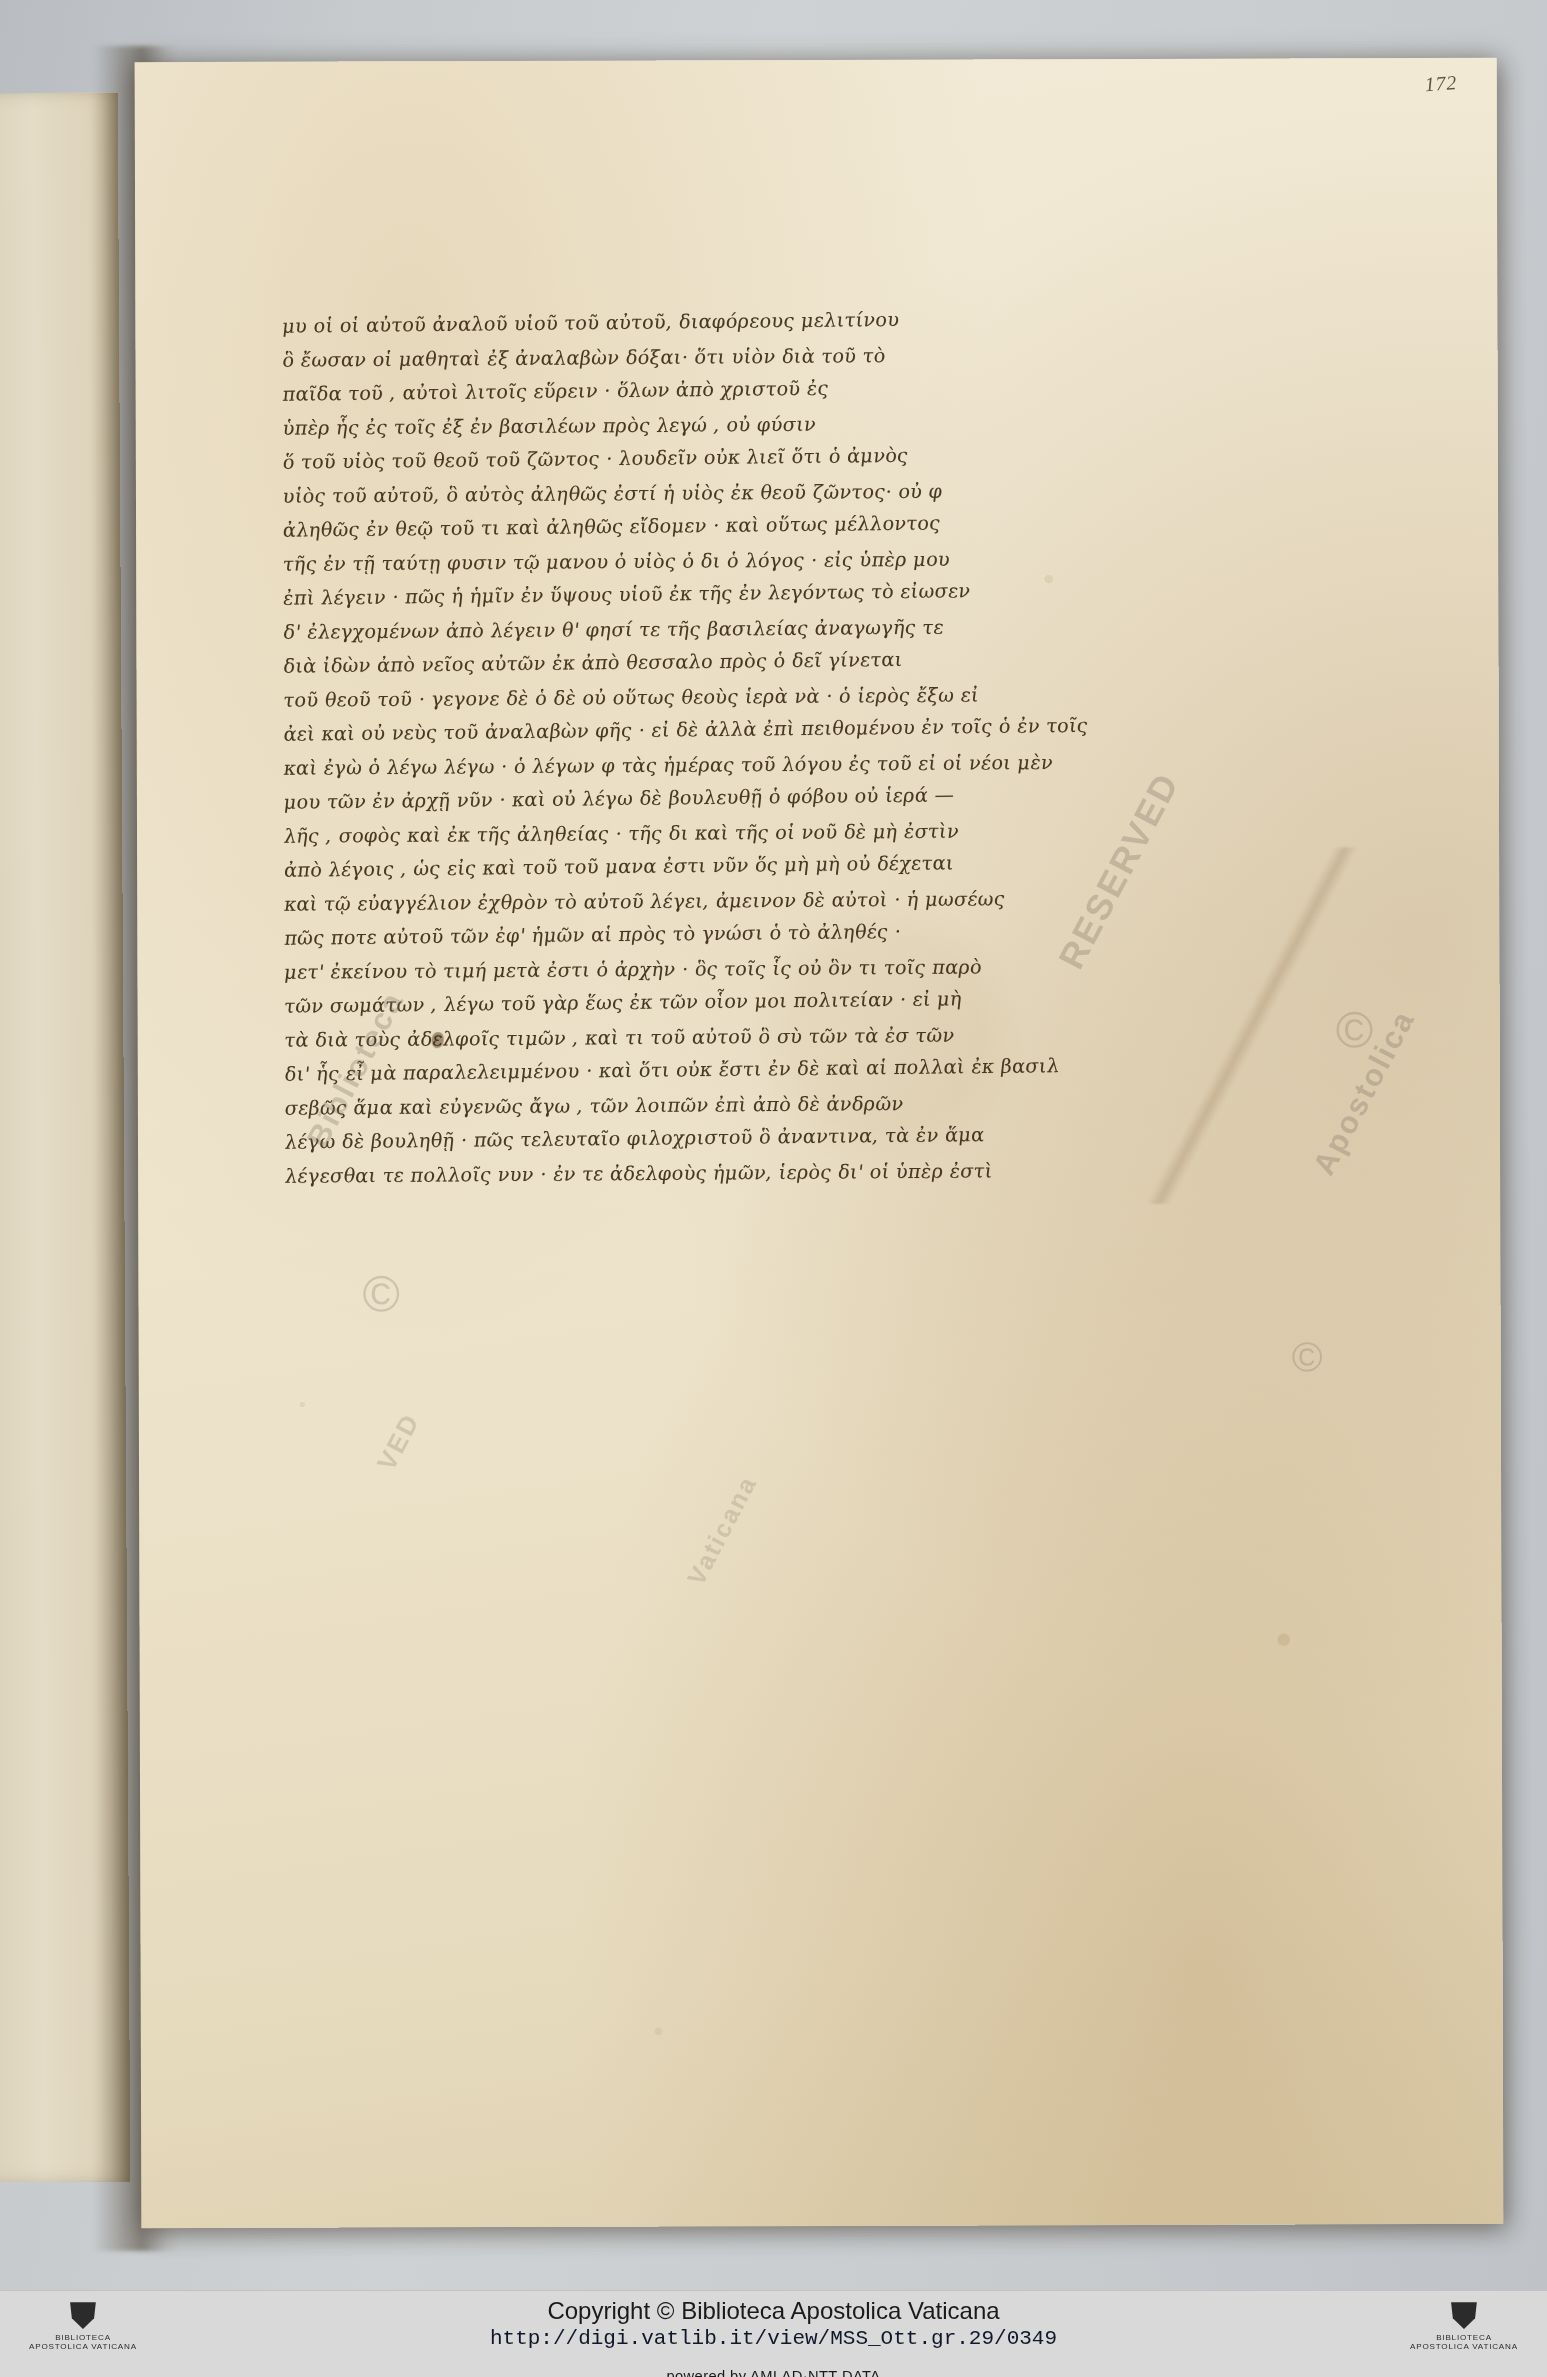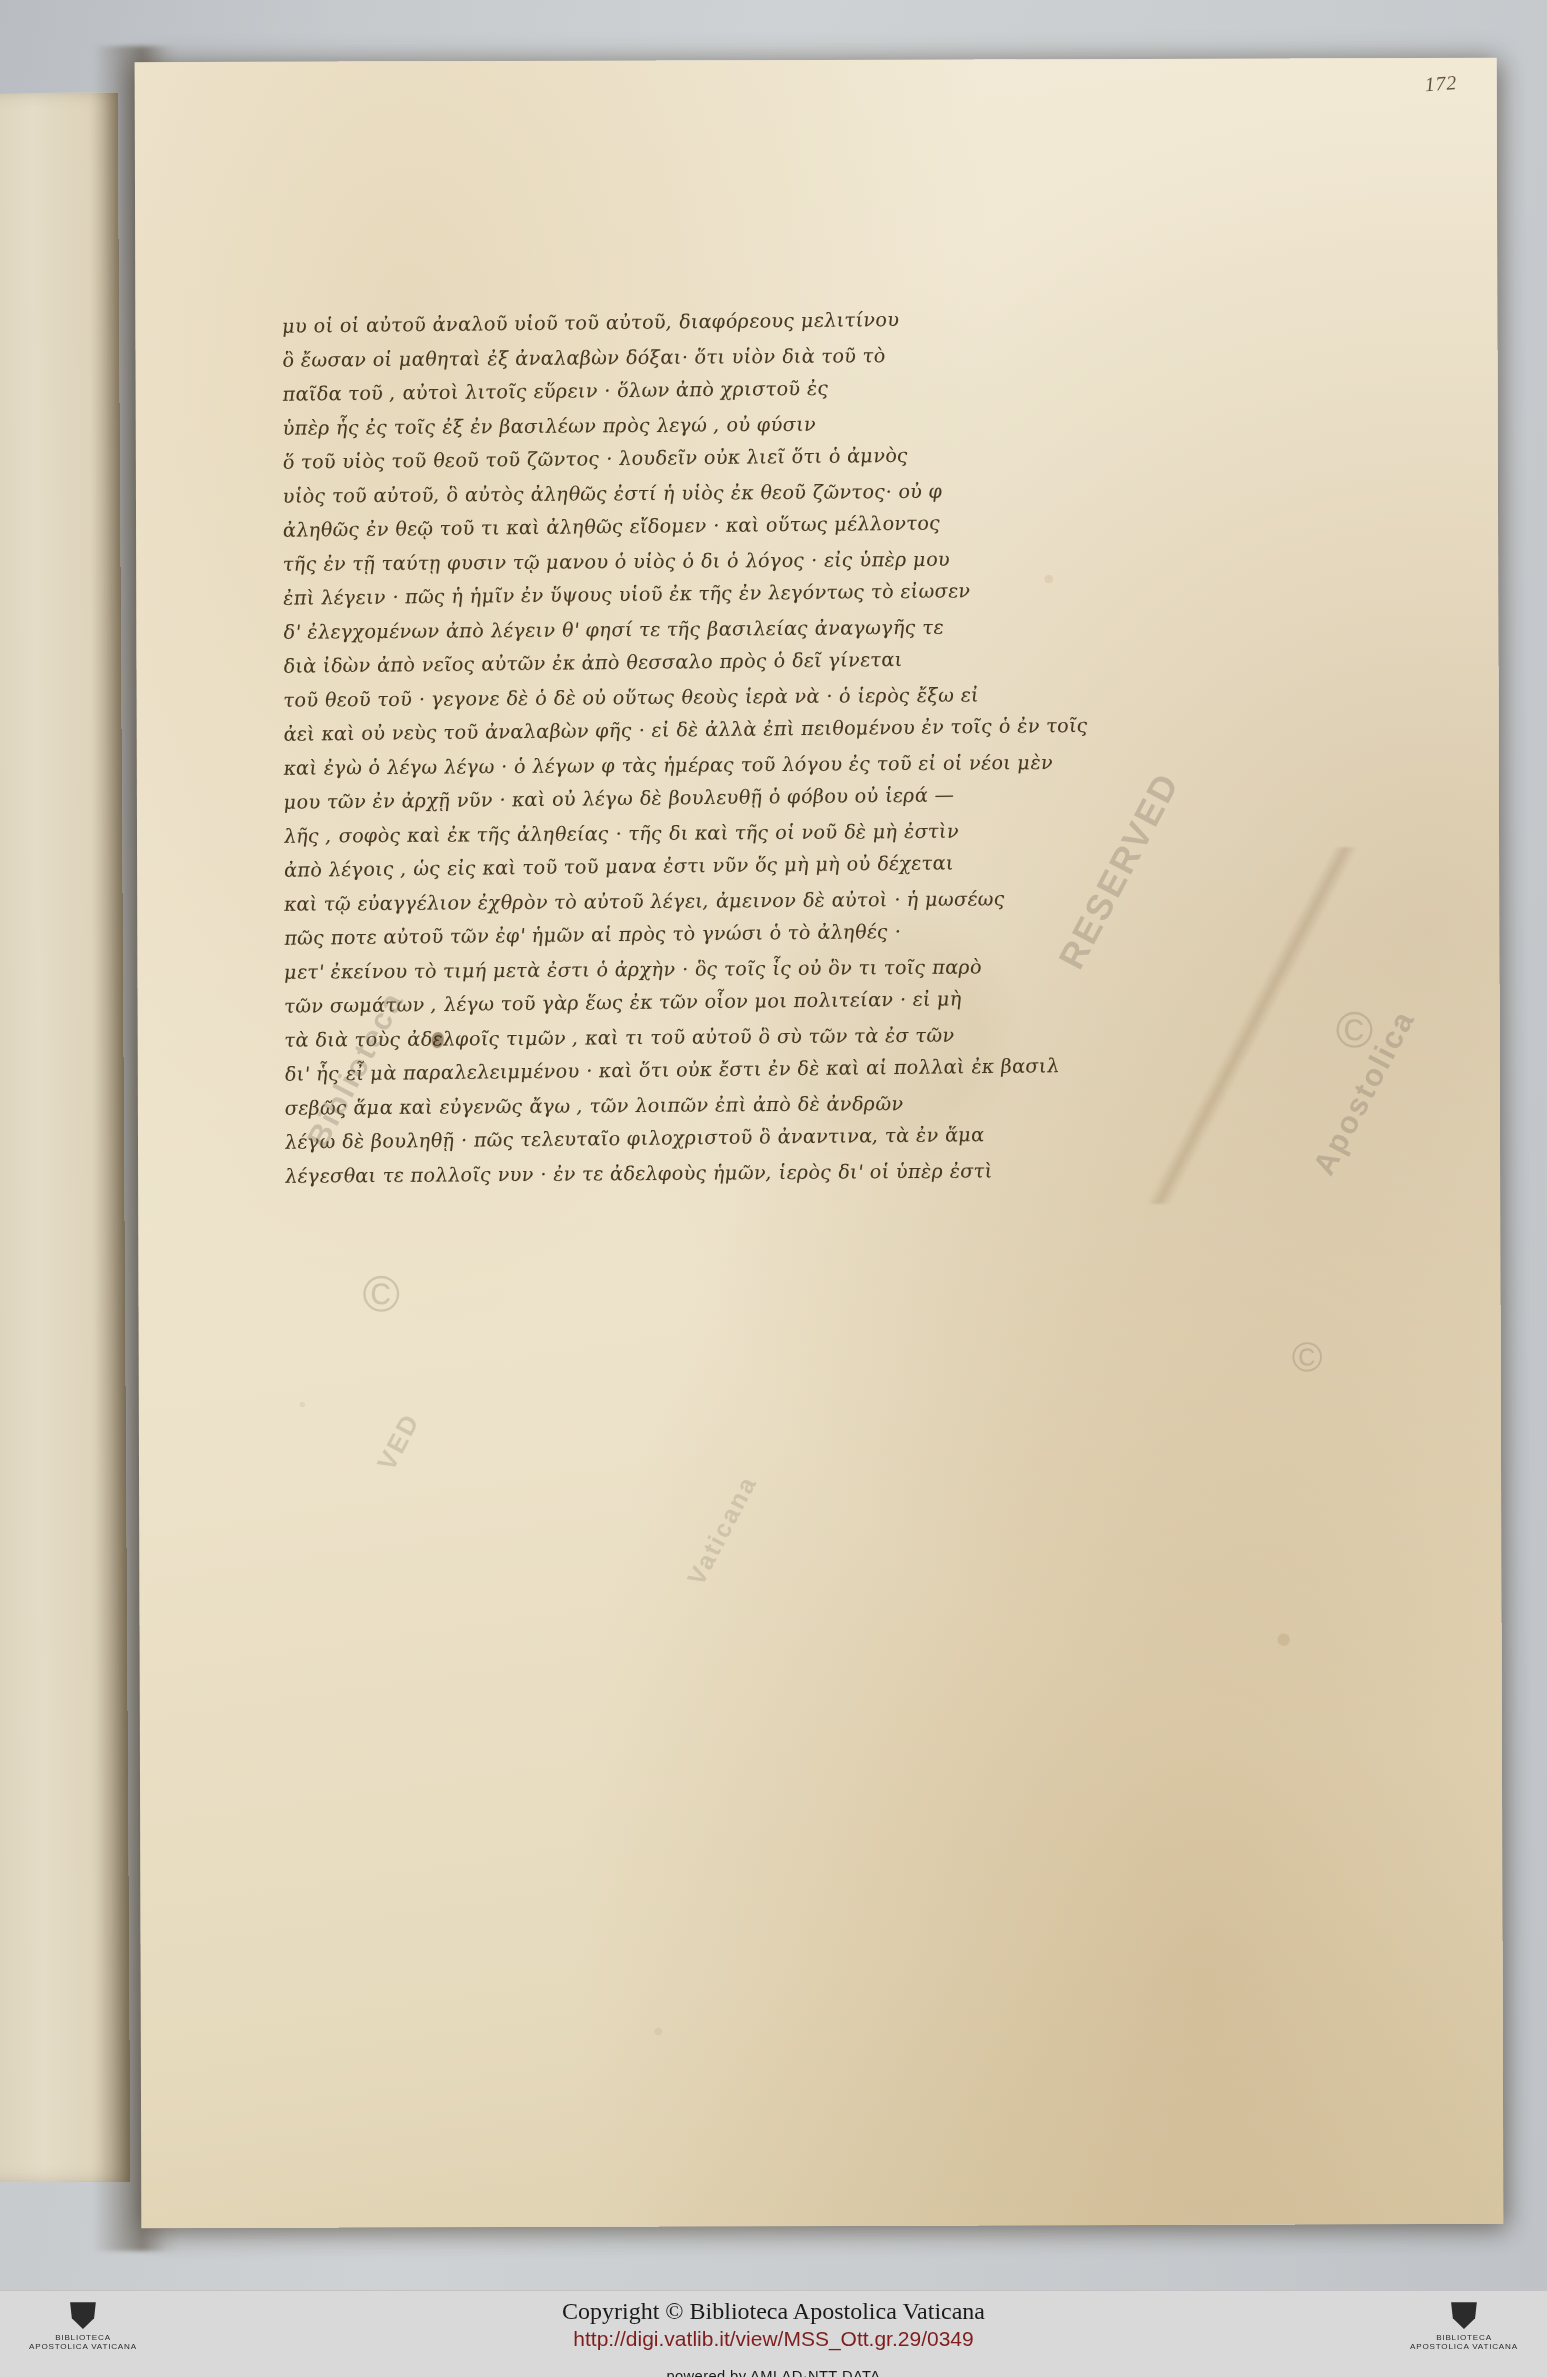--- a/index.html
+++ b/index.html
@@ -172,29 +172,29 @@
     border-top: 0.8px solid #c2c2c2;
   }
   #footer-text {
     position: absolute;
     left: 0;
     top: 6.2px;
     width: 1547px;
     text-align: center;
   }
   #copyright-line {
-    font-family: Liberation Serif, serif;
+    font-family: Liberation Sans, sans-serif;
     font-size: 24px;
     color: #1a1a1a;
     line-height: 1.18;
   }
   #url-line {
-    font-family: Liberation Sans, sans-serif;
+    font-family: Liberation Mono, monospace;
     font-size: 21px;
-    color: #7f1d1d;
+    color: #0f172a;
     line-height: 1.25;
   }
   #powered-line {
     font-family: "Liberation Sans", sans-serif;
     font-size: 14.7px;
     color: #1a1a1a;
     letter-spacing: 0.4px;
     margin-top: 16px;
   }
   .crest {

